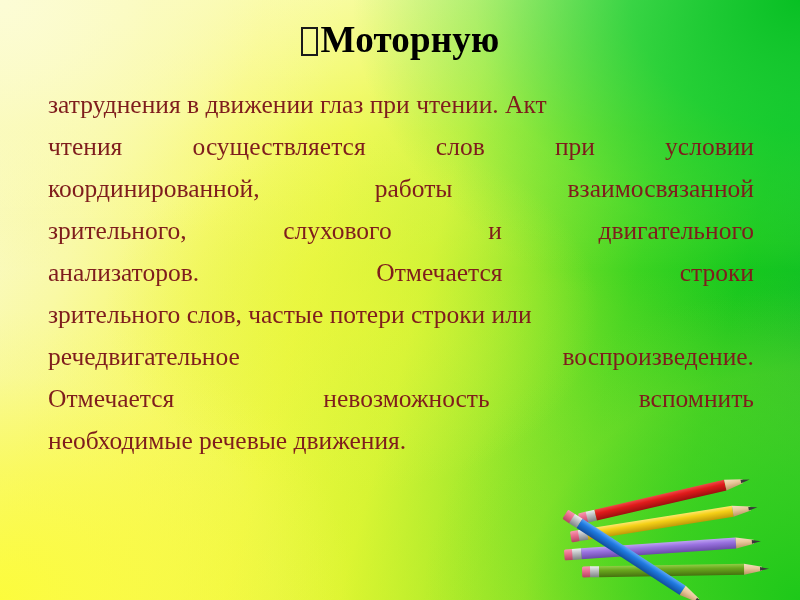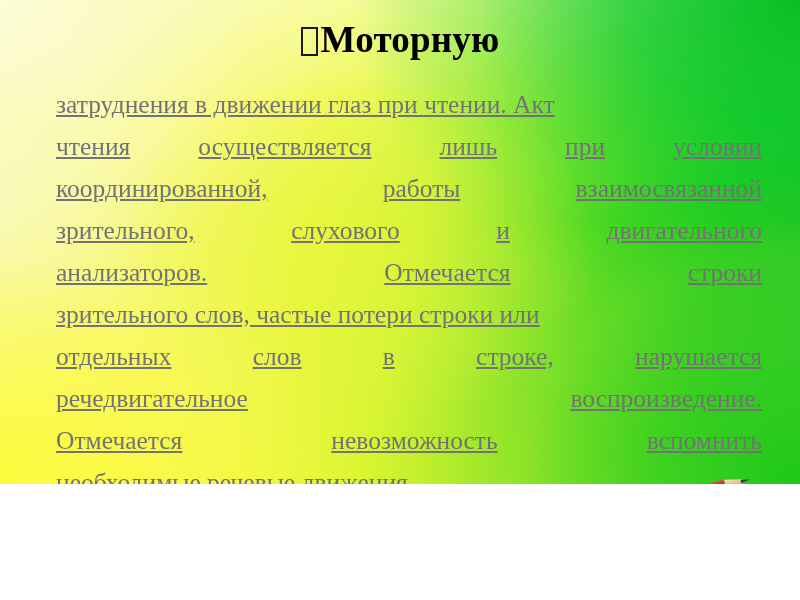--- a/index.html
+++ b/index.html
@@ -7,21 +7,21 @@
     margin: 0;
     padding: 0;
     width: 800px;
     height: 600px;
     overflow: hidden;
   }
 
   #slide {
     position: relative;
     width: 800px;
-    height: 484px;
+    height: 600px;
     overflow: hidden;
     background-color: #f5f5b0;
   }
 
   
   .bg-layer {
     position: absolute;
     inset: 0;
   }
   .bg-base {
@@ -102,29 +102,28 @@
     vertical-align: -4px;
     margin-right: 3px;
     box-sizing: border-box;
     background: transparent;
   }
 
   
   .body-text {
     position: absolute;
     top: 84px;
-    left: 56px;
+    left: 48px;
     width: 706px;
     font-family: "Liberation Serif", "DejaVu Serif", serif;
     font-size: 25.5px;
     line-height: 42px;
-    color: #737373;
+    color: #7f1d1d;
     text-align: justify;
     text-justify: inter-word;
-    text-decoration: underline;
   }
   .body-text .ln {
     display: block;
     white-space: nowrap;
   }
   .body-text .just {
     display: flex;
     justify-content: space-between;
   }
   .body-text .just > span { white-space: pre; }
@@ -158,21 +157,21 @@
 
   <div class="body-text">
 
     <div class="ln">
       <span>затруднения в движении глаз при чтении. Акт</span>
     </div>
 
     <div class="ln just">
       <span>чтения</span>
       <span>осуществляется</span>
-      <span>лишь</span>
+      <span>слов</span>
       <span>при</span>
       <span>условии</span>
     </div>
 
     <div class="ln just">
       <span>координированной,</span>
       <span>работы</span>
       <span>взаимосвязанной</span>
     </div>
 
@@ -186,27 +185,20 @@
     <div class="ln just">
       <span>анализаторов.</span>
       <span>Отмечается</span>
       <span>строки</span>
     </div>
 
     <div class="ln">
       <span>зрительного слов, частые потери строки или</span>
     </div>
 
-    <div class="ln just">
-      <span>отдельных</span>
-      <span>слов</span>
-      <span>в</span>
-      <span>строке,</span>
-      <span>нарушается</span>
-    </div>
 
     <div class="ln just">
       <span>речедвигательное</span>
       <span>воспроизведение.</span>
     </div>
 
     <div class="ln just">
       <span>Отмечается</span>
       <span>невозможность</span>
       <span>вспомнить</span>

